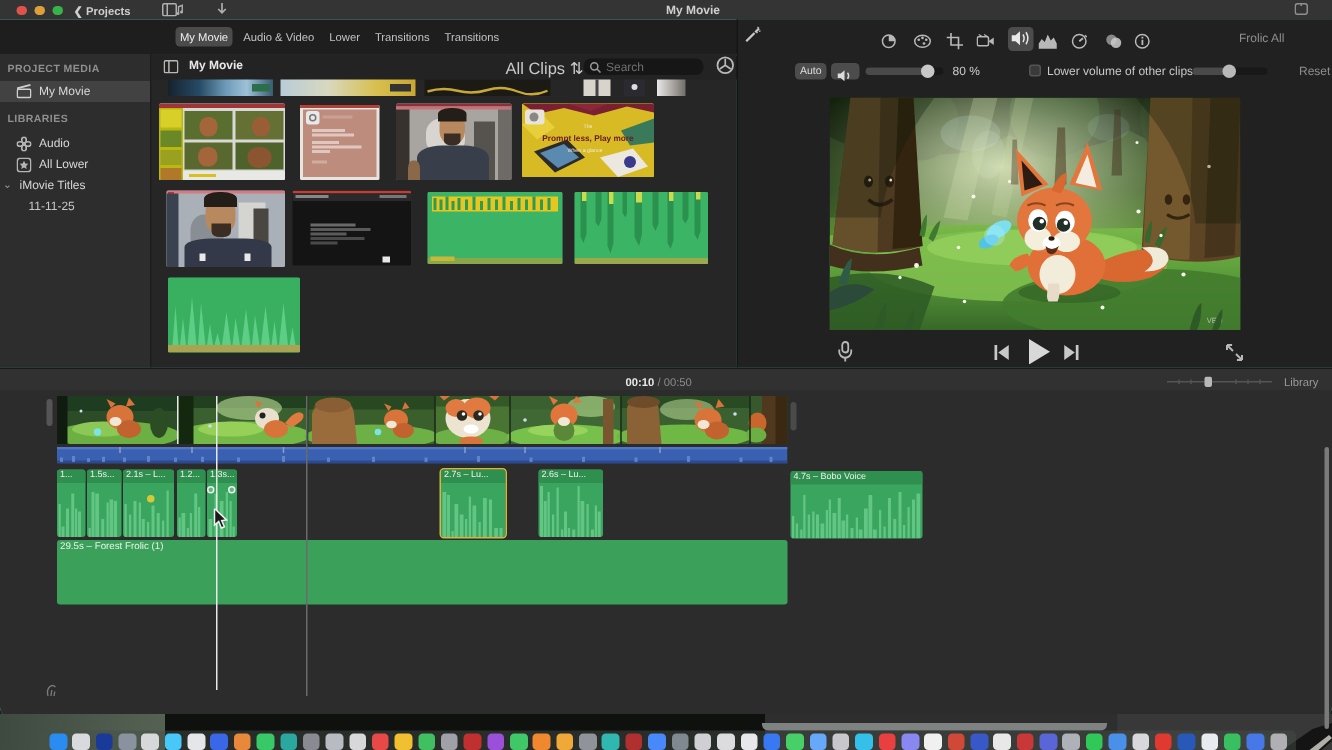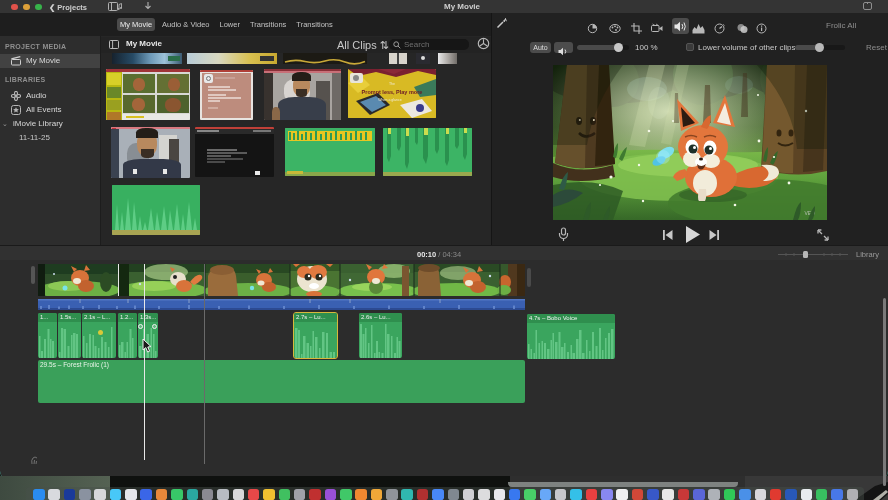--- a/index.html
+++ b/index.html
@@ -105,25 +105,25 @@
               <ellipse cx="7.6" cy="5" rx="2" ry="1.5"></ellipse>
             </g>
           </svg>
         <div class="sb-txt">Audio</div>
       </div>
       <div class="sb-row" style="top:67px;">
         <svg class="sb-ico" viewBox="0 0 10 10">
             <rect x="0.5" y="0.5" width="9" height="9" rx="2" fill="none" stroke="#b5b5b5" stroke-width="1"></rect>
             <path d="M5 2.2 L5.9 4 L7.9 4.2 L6.4 5.6 L6.8 7.6 L5 6.6 L3.2 7.6 L3.6 5.6 L2.1 4.2 L4.1 4 Z" fill="#b5b5b5"></path>
           </svg>
-        <div class="sb-txt">All Events</div>
+        <div class="sb-txt">All Lower</div>
       </div>
       <div class="sb-row" style="top:81px;">
         <div style="position:absolute; left:2px; top:0px; color:#9a9a9a; font-size:7px;">⌄</div>
-        <div style="position:absolute; left:13px; top:0;">iMovie Library</div>
+        <div style="position:absolute; left:13px; top:0;">iMovie Titles</div>
       </div>
       <div class="sb-row" style="top:95px;">
           <div style="position:absolute; left:19px; top:0; color:#c8c8c8;">11-11-25</div>
         </div>
     </div>
     <div id="browser">
       <div id="br-head">
         <svg style="position:absolute; left:8px; top:3px;" width="10" height="9" viewBox="0 0 10 9">
             <rect x="0.5" y="0.5" width="9" height="8" rx="1" fill="none" stroke="#b8b8b8" stroke-width="1"></rect>
             <line x1="3.6" y1="0.5" x2="3.6" y2="8.5" stroke="#b8b8b8" stroke-width="1"></line>
@@ -389,21 +389,21 @@
       <div style="position:absolute; left:334px; top:8px; color:#8f8f8f; font-size:8px;">Frolic All</div>
 
       <div style="position:absolute; left:38px; top:29px; width:21px; height:11px; background:#4c4c4c; border-radius:3px; color:#ddd; font-size:7px; text-align:center; line-height:11px;">Auto</div>
       <div style="position:absolute; left:62px; top:29px; width:19px; height:11px; background:#4c4c4c; border-radius:3px;"><svg width="11" height="9" viewBox="0 0 11 9" style="margin:1px 0 0 4px;">
             <path d="M0.5 3 H2.5 L5 0.8 V8.2 L2.5 6 H0.5 Z" fill="#ddd"></path>
             <path d="M7 2.5 Q8.5 4.5 7 6.5" stroke="#ddd" stroke-width="1" fill="none"></path>
           </svg></div>
       <div style="position:absolute; left:85px; top:31.5px; width:52px; height:5px; background:#181818; border-radius:3px;"></div>
       <div style="position:absolute; left:85px; top:31.5px; width:42px; height:5px; background:#4a4a4a; border-radius:3px;"></div>
       <div style="position:absolute; left:122px; top:29.5px; width:9px; height:9px; background:#c8c8c8; border-radius:50%;"></div>
-      <div style="position:absolute; left:143px; top:30px; color:#ccc; font-size:8px;">100 %</div>
+      <div style="position:absolute; left:143px; top:30px; color:#ccc; font-size:8px;">80 %</div>
       <div style="position:absolute; left:194px; top:30px; width:8px; height:8px; background:#3a3a3a; border:1px solid #555; border-radius:2px;"></div>
       <div style="position:absolute; left:206px; top:30px; color:#c8c8c8; font-size:8px;">Lower volume of other clips:</div>
       <div style="position:absolute; left:303px; top:31.5px; width:50px; height:5px; background:#181818; border-radius:3px;"></div>
       <div style="position:absolute; left:303px; top:31.5px; width:25px; height:5px; background:#4a4a4a; border-radius:3px;"></div>
       <div style="position:absolute; left:323px; top:29.5px; width:9px; height:9px; background:#b8b8b8; border-radius:50%;"></div>
       <div style="position:absolute; left:374px; top:30px; color:#8f8f8f; font-size:8px;">Reset</div>
 
       <div id="preview">
         <svg width="274" height="155" viewBox="0 0 274 155">
           <defs>
@@ -546,21 +546,21 @@
       <svg style="position:absolute;left:217px;top:217px;" width="11" height="10" viewBox="0 0 11 10">
           <rect x="8.2" y="0" width="1.8" height="10" fill="#c8c8c8"></rect>
           <path d="M0.5 0 L7.5 5 L0.5 10 Z" fill="#c8c8c8"></path>
         </svg>
       <svg style="position:absolute;left:325px;top:216px;" width="12" height="12" viewBox="0 0 12 12">
           <path d="M1 1 L5 5 M11 11 L7 7" stroke="#b8b8b8" stroke-width="1.3"></path>
           <path d="M1 1 h3.4 M1 1 v3.4 M11 11 h-3.4 M11 11 v-3.4" stroke="#b8b8b8" stroke-width="1.3"></path>
         </svg>
     </div>
     <div id="tl-header">
-      <div style="position:absolute; left:417px; top:4px; font-size:7.5px; color:#e8e8e8; font-weight:bold;">00:10 <span style="color:#8a8a8a; font-weight:normal;">/ 04:34</span></div>
+      <div style="position:absolute; left:417px; top:4px; font-size:7.5px; color:#e8e8e8; font-weight:bold;">00:10 <span style="color:#8a8a8a; font-weight:normal;">/ 00:50</span></div>
       <svg style="position:absolute; left:778px; top:5px;" width="70" height="7" viewBox="0 0 70 7">
           <line x1="0" y1="3.5" x2="70" y2="3.5" stroke="#555" stroke-width="1"></line>
           <g stroke="#555" stroke-width="1">
             <line x1="8" y1="2" x2="8" y2="5"></line>
             <line x1="16" y1="2" x2="16" y2="5"></line>
             <line x1="46" y1="2" x2="46" y2="5"></line>
             <line x1="54" y1="2" x2="54" y2="5"></line>
             <line x1="62" y1="2" x2="62" y2="5"></line>
           </g>
           <rect x="25" y="0" width="5" height="7" rx="1.5" fill="#b8b8b8"></rect>

